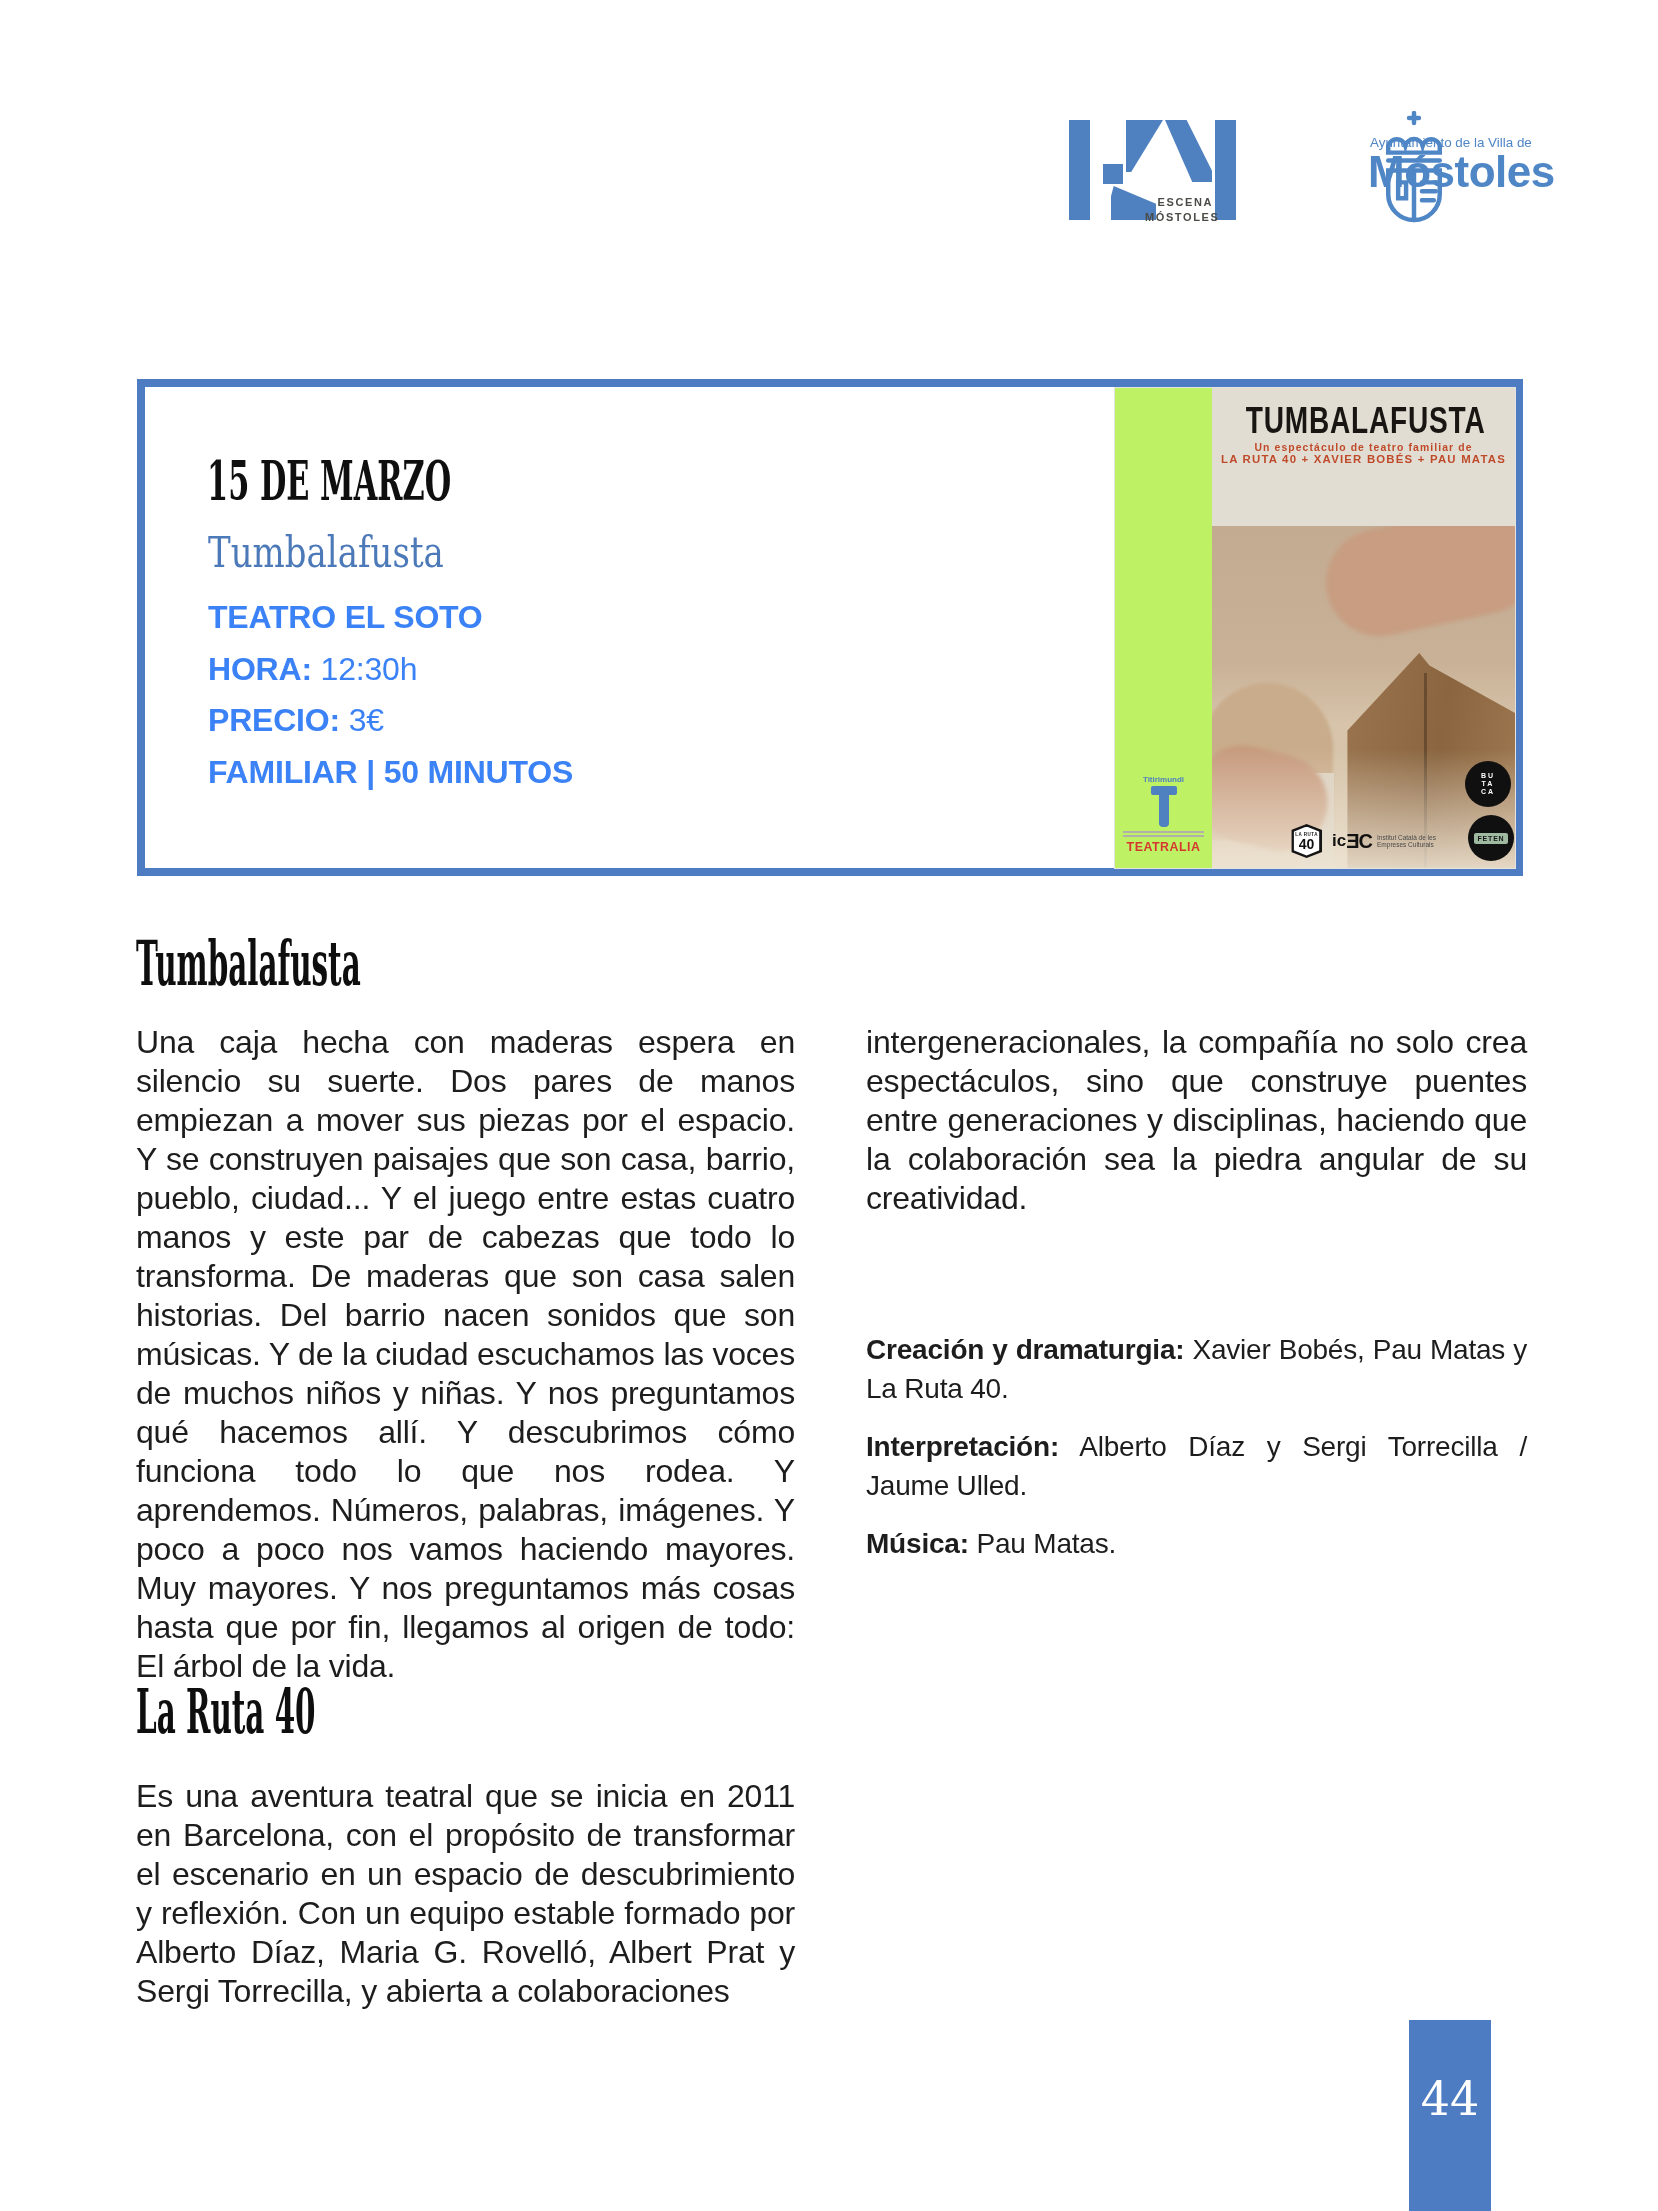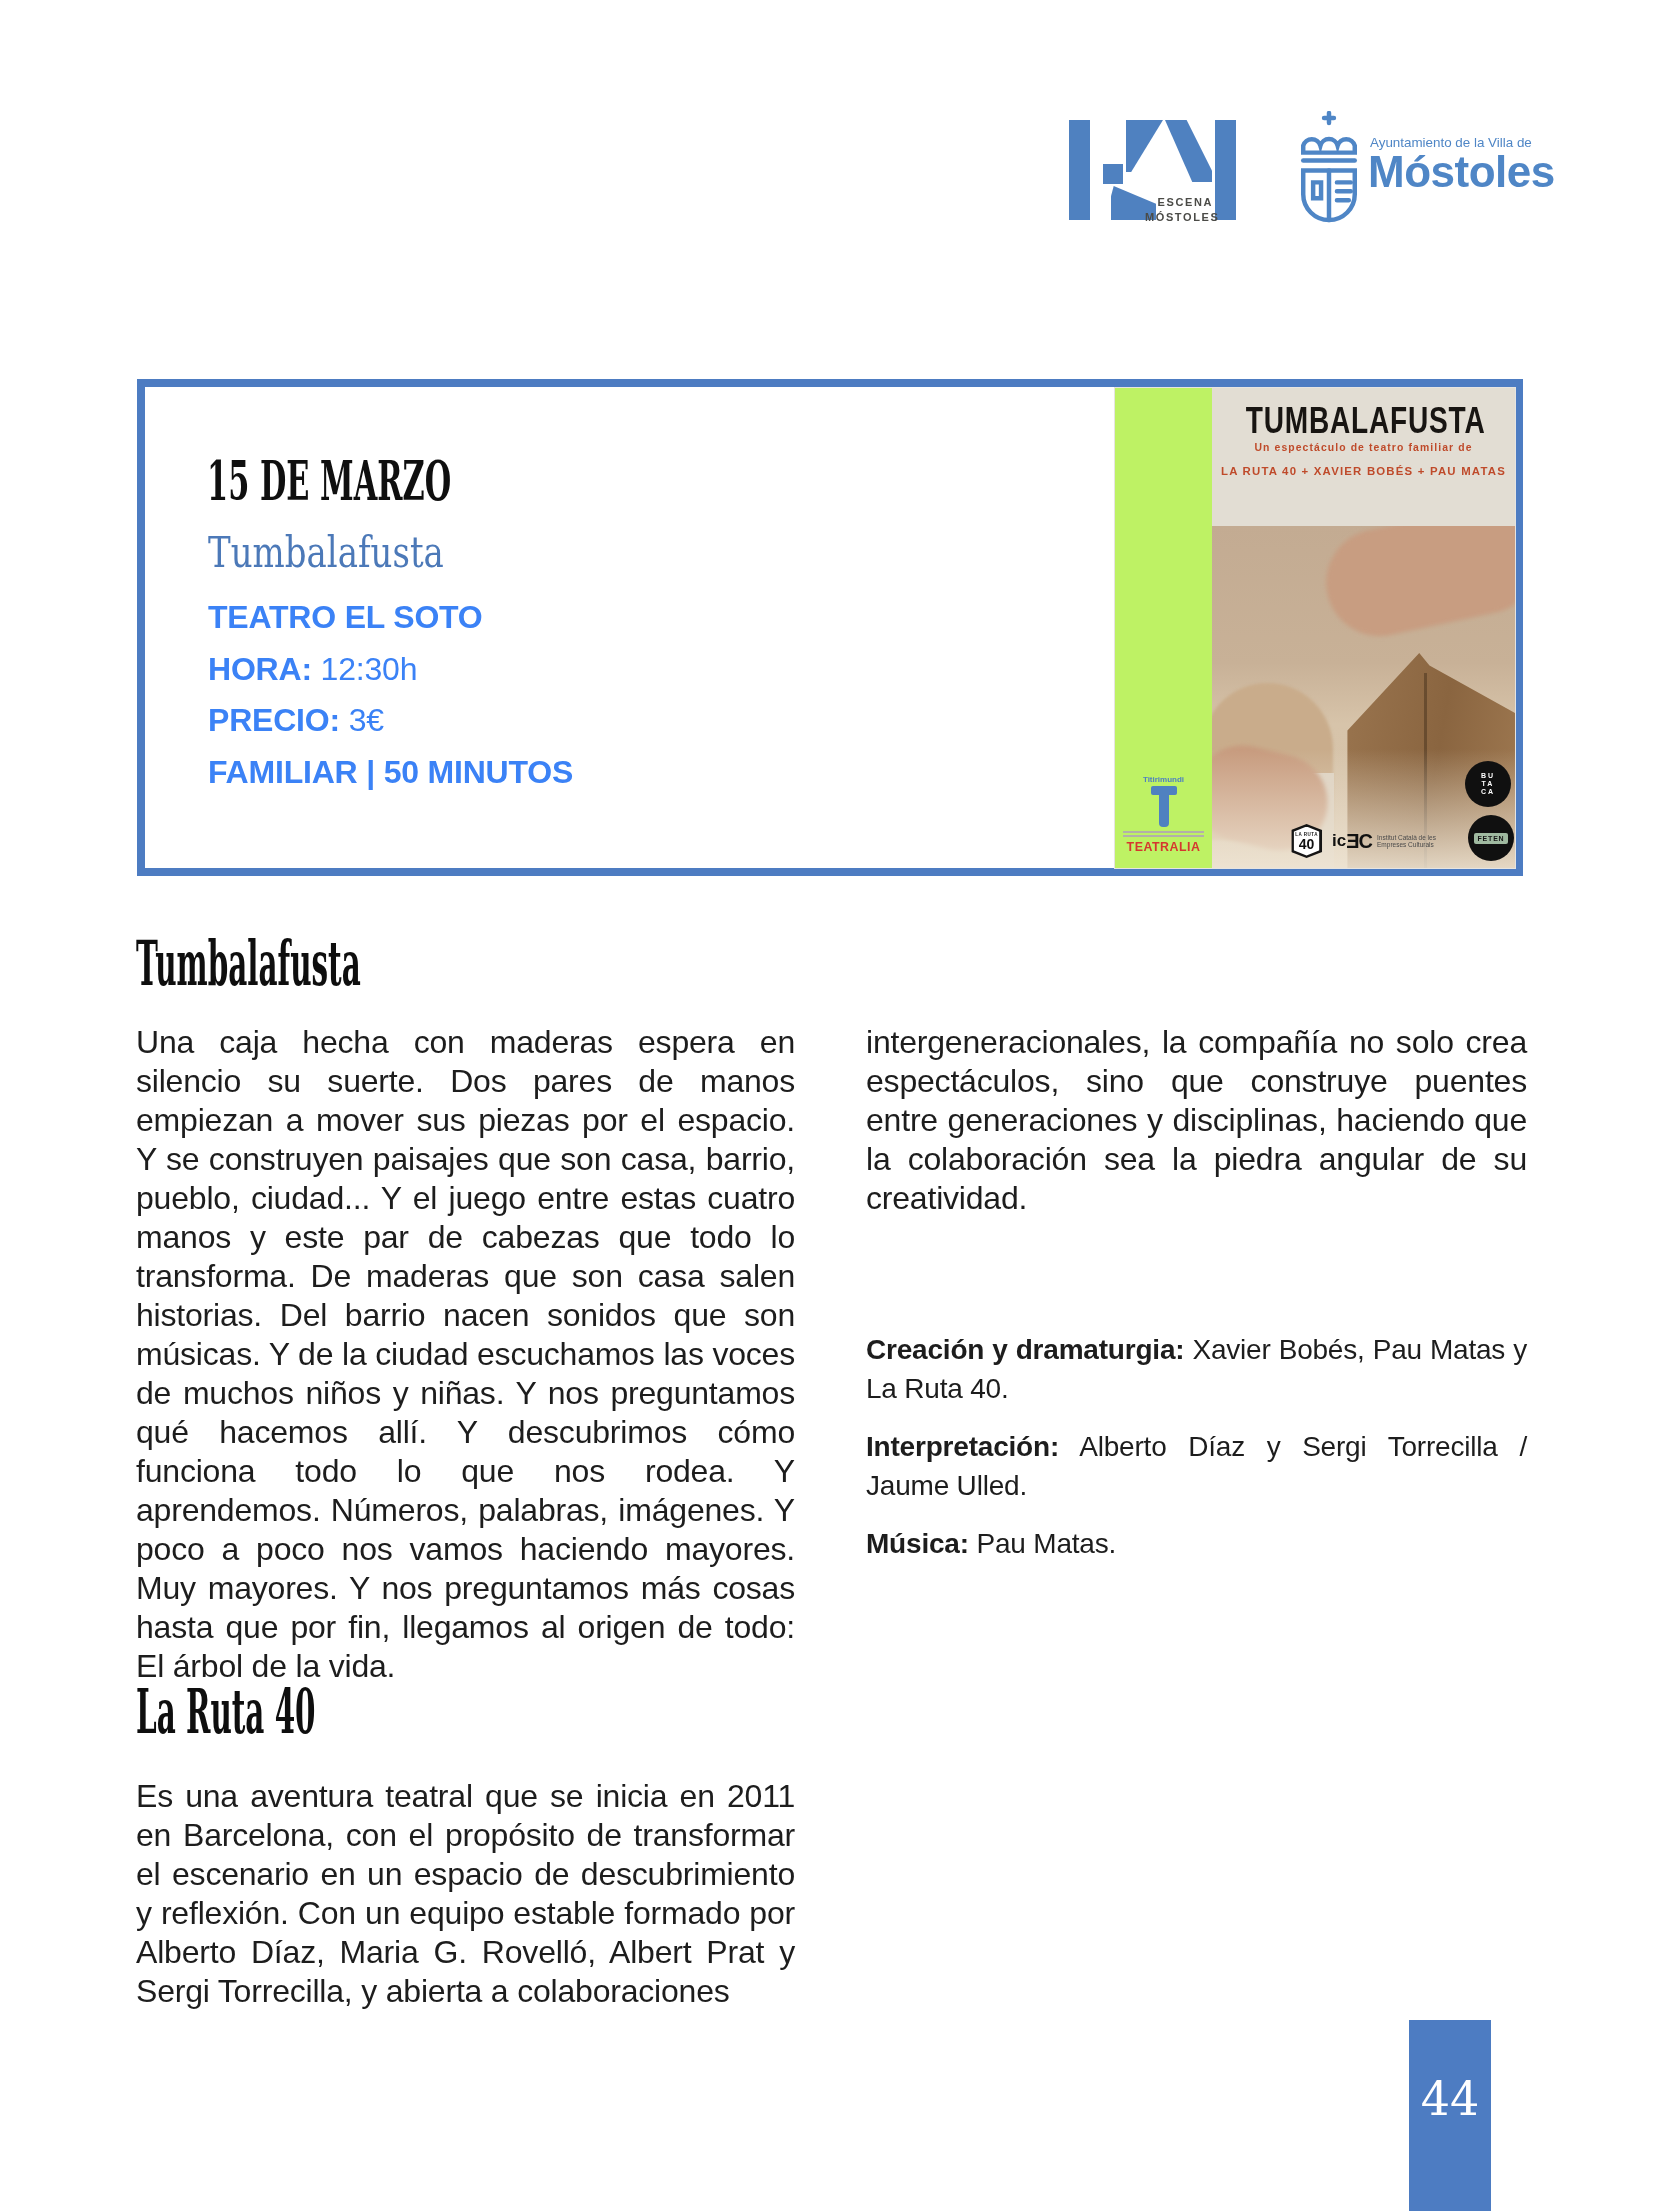--- a/index.html
+++ b/index.html
@@ -12,21 +12,21 @@
   .em-shape{position:absolute;background:#4f81c0;}
   .em-bar-l{left:4px;top:8px;width:21px;height:100px;}
   .em-sq{left:38px;top:52px;width:20px;height:20px;}
   .em-wedge-top{left:61px;top:8px;width:37px;height:52px;clip-path:polygon(0 0,100% 0,14% 100%,0 100%);}
   .em-wedge-bot{left:46px;top:74px;width:45px;height:34px;clip-path:polygon(0 100%,100% 100%,100% 52%,6% 0,0 30%);}
   .em-diag{left:100px;top:8px;width:47px;height:62px;clip-path:polygon(0 0,46% 0,100% 82%,100% 100%,58% 100%);}
   .em-bar-r{left:150px;top:8px;width:21px;height:100px;}
   .em-text{position:absolute;left:80px;top:83px;width:68px;text-align:right;
            font-size:11px;line-height:15px;font-weight:700;letter-spacing:1.6px;color:#4b4b47;}
 
-  .ayto-logo{left:1294px;top:111px;width:239px;height:117px;}
+  .ayto-logo{left:1294px;top:111px;width:239px;height:117px;text-align:center;}
   .ayto-small{position:absolute;left:76px;top:24px;font-size:13.4px;color:#4f86c6;font-weight:400;}
   .ayto-name{position:absolute;left:74px;top:36px;font-size:44px;font-weight:700;color:#4f86c6;letter-spacing:-0.5px;}
 
   
   .event-card{left:137px;top:379px;width:1386px;height:497px;border:8px solid #4d7cc2;box-sizing:border-box;background:#fff;}
   .serifc{font-family:"DejaVu Serif",serif;display:inline-block;white-space:nowrap;transform-origin:0 0;}
   .ev-date{left:207px;top:450px;}
   .ev-date .serifc{font-size:38px;font-weight:700;color:#0f0f0f;transform:scale(0.80,1.40);}
   .ev-title{left:208px;top:527px;}
   .ev-title .serifc{font-size:40px;font-weight:400;color:#4c79b8;transform:scale(0.85,1.08);}
@@ -46,21 +46,21 @@
   .tt-shape::before{content:"";position:absolute;left:2px;right:2px;top:0;height:9px;background:#4f81c0;border-radius:2px;}
   .tt-shape::after{content:"";position:absolute;left:50%;transform:translateX(-50%);top:8px;width:10px;height:33px;background:#4f81c0;border-radius:0 0 4px 4px;}
   .tt-bar{height:2px;background:#b3b0ab;margin:2px 4px;}
   .tt-name{font-size:12.4px;font-weight:800;color:#d5372f;letter-spacing:0.5px;margin-top:3px;}
 
   .poster-main{position:absolute;left:97px;top:0;right:0;bottom:0;background:#e2ddd3;}
   .poster-head{position:absolute;left:0;right:0;top:0;height:102px;text-align:center;}
   .poster-title-wrap{margin-top:10px;}
   .poster-title{font-size:36px;font-weight:800;letter-spacing:1px;color:#181512;display:inline-block;white-space:nowrap;transform:scale(0.78,1.05);transform-origin:50% 0;}
   .poster-sub1{font-size:10.4px;font-weight:700;color:#bf4a2a;letter-spacing:1.1px;margin-top:2px;}
-  .poster-sub2{font-size:11.4px;font-weight:800;color:#bf4a2a;letter-spacing:1.2px;margin-top:12px;}
+  .poster-sub2{font-size:11.4px;font-weight:800;color:#bf4a2a;letter-spacing:1.2px;margin-top:0;}
 
   .poster-photo{position:absolute;left:0;right:0;top:102px;bottom:0;overflow:hidden;
      background:linear-gradient(180deg,#c3ab92 0%,#c8b197 40%,#d7c4aa 58%,#d4c1a7 100%);margin-top:36px;}
   .ph-arch{position:absolute;left:-10px;top:157px;width:131px;height:157px;background:#c9ac8b;border-radius:66px 66px 0 0;filter:blur(1.5px);}
   .ph-block{position:absolute;left:88px;top:247px;width:34px;height:125px;background:linear-gradient(#ddd2c2,#cfc2b0);filter:blur(0.5px);}
   .ph-house{position:absolute;right:0;top:127px;width:171px;height:250px;
      clip-path:polygon(2% 31%,44% 0,50% 5%,100% 24%,100% 100%,2% 100%);
      background:linear-gradient(100deg,#9a754f 0%,#8a6540 52%,#a07a52 100%);}
   .ph-house::after{content:"";position:absolute;left:47%;top:8%;bottom:0;width:3px;background:rgba(40,25,12,0.35);}
   .ph-hand-top{position:absolute;right:-24px;top:-8px;width:214px;height:107px;background:#c89d81;border-radius:54px;transform:rotate(-12deg);filter:blur(2px);}

